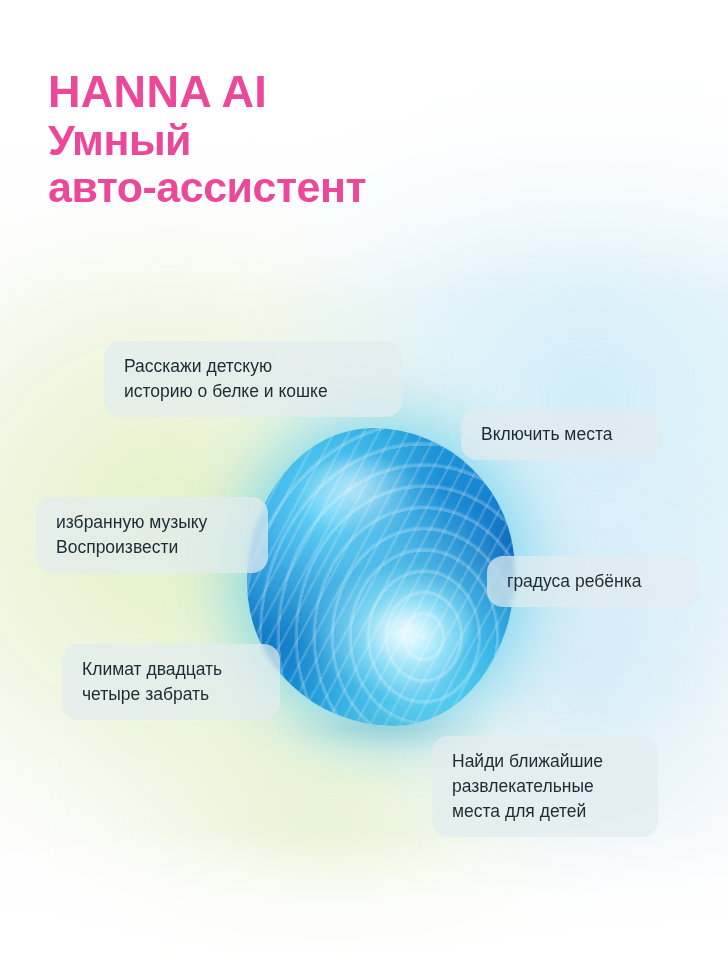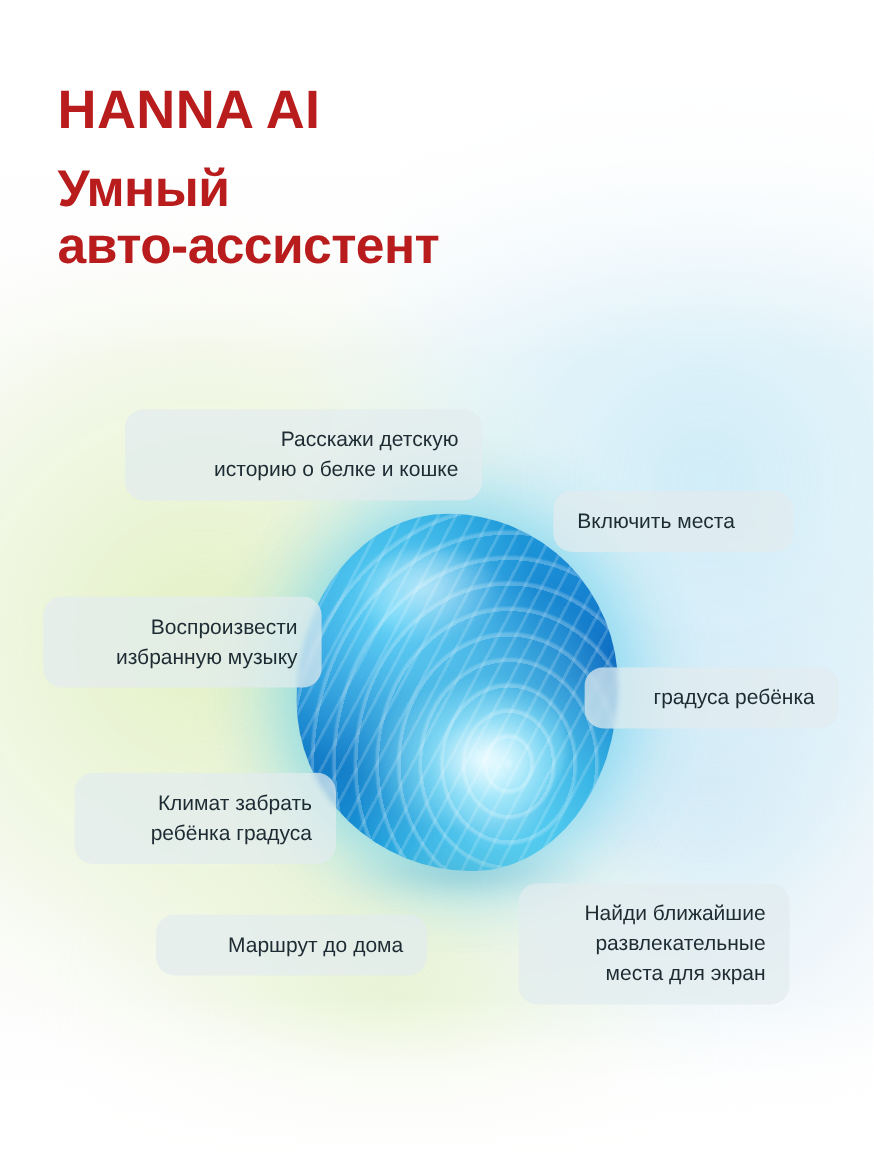--- a/index.html
+++ b/index.html
@@ -79,37 +79,37 @@
     height: 140px;
     background: linear-gradient(to top, #ffffff 0%, rgba(255,255,255,0.75) 50%, rgba(255,255,255,0) 100%);
   }
 
   
   .headline {
     position: absolute;
     left: 48px;
     top: 68px;
     width: 620px;
-    color: #b91c1c;
+    color: #ec4899;
     line-height: 1.06;
     letter-spacing: -0.5px;
   }
   .headline .brand {
     display: block;
     font-size: 45px;
     font-weight: 700;
     letter-spacing: 0.3px;
   }
   .headline .sub1,
   .headline .sub2 {
     display: block;
     font-size: 43px;
     font-weight: 700;
   }
-  .headline .sub1 { margin-top: 20px; }
+  .headline .sub1 { margin-top: 2px; }
   .headline .sub2 { margin-top: 2px; }
 
   
   .orb-wrap {
     position: absolute;
     left: 247px;
     top: 428px;
     width: 268px;
     height: 298px;
   }
@@ -179,21 +179,20 @@
   .bubble {
     position: absolute;
     background: rgba(226,235,238,0.72);
     border-radius: 16px;
     color: #1d2b33;
     font-size: 17.5px;
     line-height: 1.42;
     padding: 13px 20px;
     box-sizing: border-box;
     backdrop-filter: blur(2px);
-    text-align: right;
   }
   .bubble span { display: block; white-space: nowrap; }
 
   #bubble-story      { left: 104px; top: 341px;  width: 298px; }
   #bubble-screen     { left: 461px; top: 409px;  width: 200px; text-align: left; }
   #bubble-music      { left: 36px;  top: 497px;  width: 232px; }
   #bubble-remind     { left: 487px; top: 556px;  width: 212px; }
   #bubble-climate    { left: 62px;  top: 644px;  width: 218px; }
   #bubble-route      { left: 130px; top: 762px;  width: 226px; }
   #bubble-places     { left: 432px; top: 736px;  width: 226px; }
@@ -229,36 +228,33 @@
   <div class="bubble" id="bubble-story">
     <span>Расскажи детскую</span>
     <span>историю о белке и кошке</span>
   </div>
 
   <div class="bubble" id="bubble-screen">
     <span>Включить места</span>
   </div>
 
   <div class="bubble" id="bubble-music">
+    <span>избранную музыку</span>
     <span>Воспроизвести</span>
-    <span>избранную музыку</span>
   </div>
 
   <div class="bubble" id="bubble-remind">
     <span>градуса ребёнка</span>
   </div>
 
   <div class="bubble" id="bubble-climate">
-    <span>Климат забрать</span>
-    <span>ребёнка градуса</span>
-  </div>
-
-  <div class="bubble" id="bubble-route">
-    <span>Маршрут до дома</span>
-  </div>
+    <span>Климат двадцать</span>
+    <span>четыре забрать</span>
+  </div>
+
 
   <div class="bubble" id="bubble-places">
     <span>Найди ближайшие</span>
     <span>развлекательные</span>
-    <span>места для экран</span>
+    <span>места для детей</span>
   </div>
 
 </div>
 
 </body></html>

